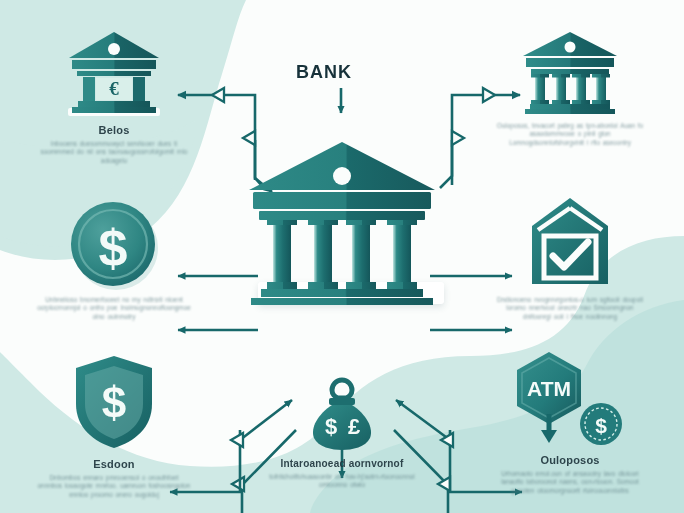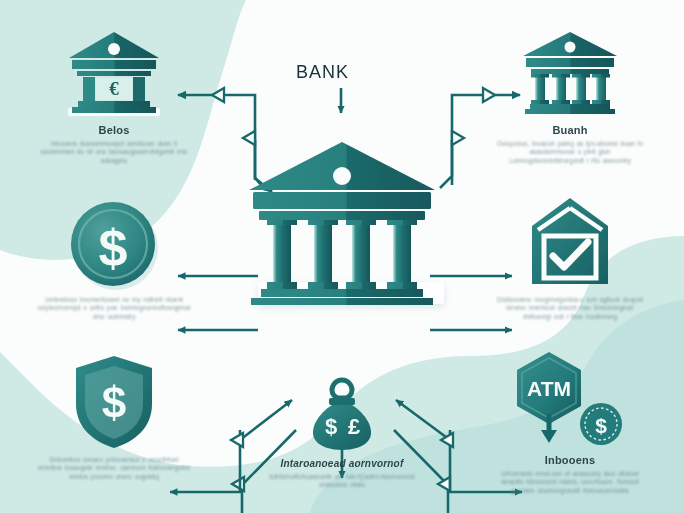--- a/index.html
+++ b/index.html
@@ -49,28 +49,28 @@
 
   
   #node-tl{left:14px;  top:18px;}
   #node-tr{left:470px; top:18px;}
   #node-ml{left:14px;  top:192px;}
   #node-mr{left:470px; top:192px;}
   #node-bl{left:14px;  top:352px;}
   #node-bc{left:242px; top:372px;}
   #node-br{left:470px; top:348px;}
   #node-bc .icon-wrap{height:80px;}
-  #node-bc .title{font-size:10px;font-style:italic;}
+  #node-bc .title{font-size:10px;}
 
   
   .bank-word{
     position:absolute;
     left:296px;top:62px;
     font-size:18px;
-    font-weight:normal;
+    font-weight:bold;
     letter-spacing:1px;
     color:#17323a;
     filter:blur(.3px);
   }
   
   #center-bank{
     position:absolute;
     left:247px;top:140px;
   }
   .shadow-plate{
@@ -278,21 +278,20 @@
           <rect x="52" y="44" width="18" height="3.5" fill="url(#tr1)"></rect>
           <rect x="52" y="70" width="18" height="4" fill="url(#tr1)"></rect>
           <rect x="76" y="46" width="10" height="26" fill="url(#tr2)"></rect>
           <rect x="72" y="44" width="18" height="3.5" fill="url(#tr1)"></rect>
           <rect x="72" y="70" width="18" height="4" fill="url(#tr1)"></rect>
         </g>
         <rect x="10" y="74" width="80" height="5" fill="url(#tr1)"></rect>
         <rect x="5" y="79" width="90" height="5" fill="url(#tr1)"></rect>
       </svg>
     </div>
-    <div class="title blurlbl">Buanh</div>
     <div class="desc blurlbl">Ouloposos, tnvacort pabrg as tpn-abonloi Auan fo asaodommvooe o pinil gton Lomnogdsonntofshorgvinlt i rfio aseoontry</div>
   </div>
 
   <div class="node" id="node-ml">
     <div class="icon-wrap">
       <svg width="96" height="96" viewBox="0 0 96 96">
         <defs>
           <radialGradient id="coinG" cx="38%" cy="34%" r="72%">
             <stop offset="0%" stop-color="#4ea09c"></stop>
               <stop offset="62%" stop-color="#2f8683"></stop>
@@ -334,20 +333,21 @@
           <linearGradient id="sh1" x1="0" y1="0" x2="1" y2="1">
             <stop offset="0%" stop-color="#2f8c89"></stop>
               <stop offset="100%" stop-color="#176062"></stop>
           </linearGradient>
         </defs>
         <path d="M46,4 L84,16 L84,52 C84,76 66,90 46,96 C26,90 8,76 8,52 L8,16 Z" fill="url(#sh1)"></path>
         <path d="M46,14 L75,23 L75,52 C75,71 61,82 46,87 C31,82 17,71 17,52 L17,23 Z" fill="#64aaa6" opacity=".55"></path>
         <text x="46" y="66" font-size="44" font-weight="bold" text-anchor="middle" fill="#f4fbf9" font-family="'Liberation Sans',sans-serif">$</text>
       </svg>
     </div>
+    <div class="title blurlbl">Esdoon</div>
     <div class="desc blurlbl">Dnbombos ennaro pmrooensol o onouthfoet onnnbos looaogote rnnrloo. uarnruon foshoosngoton ennloo proomo onero ougolduj</div>
   </div>
 
   <div class="node" id="node-bc">
     <div class="icon-wrap">
       <svg width="80" height="78" viewBox="0 0 80 78">
         <defs>
           <linearGradient id="bag1" x1="0" y1="0" x2="1" y2="1">
             <stop offset="0%" stop-color="#2f8c89"></stop>
               <stop offset="100%" stop-color="#176062"></stop>
@@ -382,17 +382,17 @@
         <path d="M44,66 L44,84" stroke="#17686a" stroke-width="5" fill="none"></path>
         <path d="M36,82 L52,82 L44,95 Z" fill="#17686a"></path>
 
         <g>
           <circle cx="96" cy="76" r="21" fill="#237b7b"></circle>
           <circle cx="96" cy="76" r="16" fill="none" stroke="#d6efe9" stroke-width="1.4" stroke-dasharray="2.6 2.4"></circle>
           <text x="96" y="85" font-size="21" font-weight="bold" text-anchor="middle" fill="#f4fbf9" font-family="'Liberation Sans',sans-serif">$</text>
         </g>
       </svg>
     </div>
-    <div class="title blurlbl">Inbooens</div>
+    <div class="title blurlbl">Ouloposos</div>
     <div class="desc blurlbl">Urhomaoto emol.oun of ansaootry lavo dloloori lanaoflo loboroonot naens, oon-rtouon. Somoot gonoten otoomorgnoorlt rtoiroouonnloltrs</div>
   </div>
 
 </div>
 
 </body></html>

